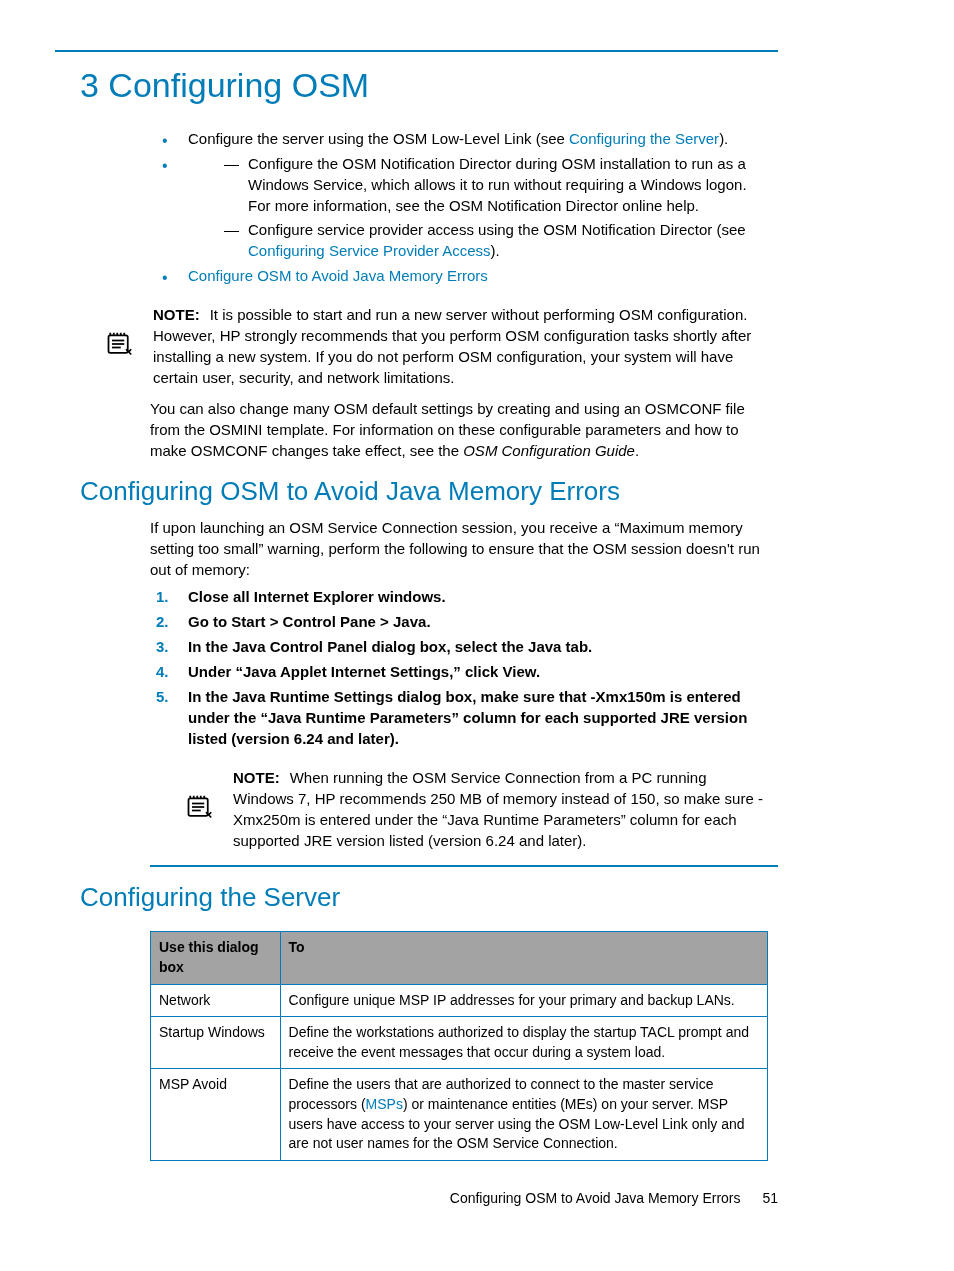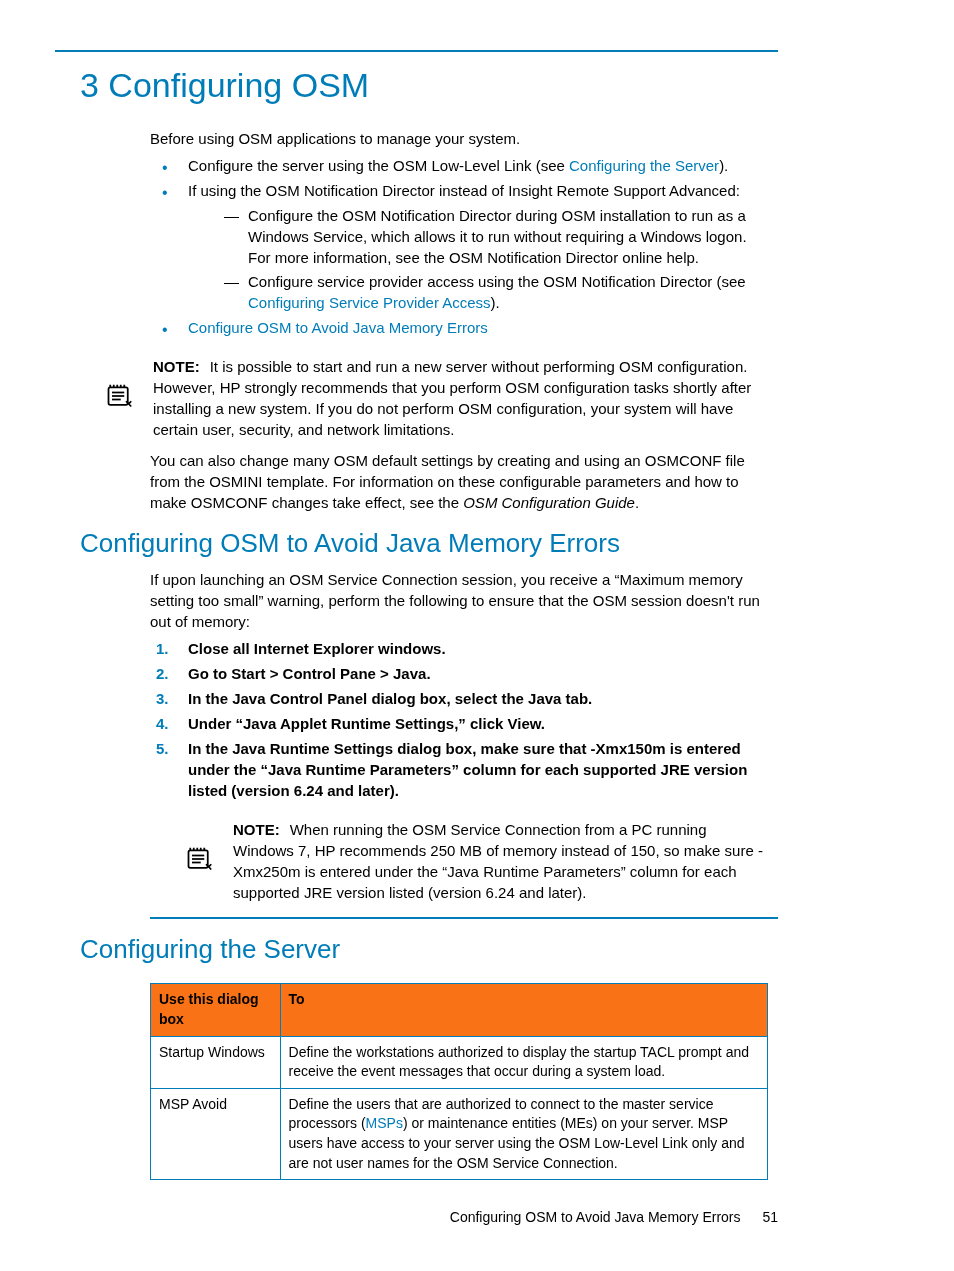--- a/index.html
+++ b/index.html
@@ -122,45 +122,43 @@
     font-size: 14px;
   }
   table.config th, table.config td {
     border: 1px solid #007db8;
     padding: 6px 8px;
     text-align: left;
     vertical-align: top;
   }
   table.config th {
     font-weight: bold;
-    background: #f97316;
+    background: #a3a3a3;
   }
   .footer {
     margin-top: 28px;
     text-align: right;
     font-size: 14px;
     padding-right: 0;
   }
   .footer .pnum { margin-left: 18px; }
 </style>
 </head>
 <body>
 
 <div class="page">
   <div class="top-rule"></div>
   <h1 class="chapter">3 Configuring OSM</h1>
 
   <div class="body-block">
-    <p>Before using OSM applications to manage your system.</p>
     <ul class="bullets">
       <li>
         <span>Configure the server using the OSM Low-Level Link (see </span><span class="link">Configuring the Server</span><span>).</span>
       </li>
       <li>
-        <span>If using the OSM Notification Director instead of Insight Remote Support Advanced:</span>
         <ul class="dash">
           <li>Configure the OSM Notification Director during OSM installation to run as a Windows Service, which allows it to run without requiring a Windows logon. For more information, see the OSM Notification Director online help.</li>
           <li>
             <span>Configure service provider access using the OSM Notification Director (see </span><span class="link">Configuring Service Provider Access</span><span>).</span>
           </li>
         </ul>
       </li>
       <li>
         <span class="link">Configure OSM to Avoid Java Memory Errors</span>
       </li>
@@ -189,21 +187,21 @@
     </p>
   </div>
 
   <h2 class="section">Configuring OSM to Avoid Java Memory Errors</h2>
   <div class="body-block">
     <p>If upon launching an OSM Service Connection session, you receive a “Maximum memory setting too small” warning, perform the following to ensure that the OSM session doesn't run out of memory:</p>
     <ol class="steps">
       <li>Close all Internet Explorer windows.</li>
       <li>Go to Start &gt; Control Pane &gt; Java.</li>
       <li>In the Java Control Panel dialog box, select the Java tab.</li>
-      <li>Under “Java Applet Runtime Settings,” click View.</li>
+      <li>Under “Java Applet Internet Settings,” click View.</li>
       <li>In the Java Runtime Settings dialog box, make sure that -Xmx150m is entered under the “Java Runtime Parameters” column for each supported JRE version listed (version 6.24 and later).</li>
     </ol>
   </div>
 
   <div class="note-row" style="margin-left:80px;">
     <div class="note-icon">
       <svg viewBox="0 0 32 32">
           <rect x="4" y="6" width="22" height="20" rx="2"></rect>
           <path d="M6 3 L6 6 M10 3 L10 6 M14 3 L14 6 M18 3 L18 6 M22 3 L22 6"></path>
           <path d="M24 22 L30 28 M30 22 L27 25"></path>
@@ -221,20 +219,24 @@
 
   <h2 class="section">Configuring the Server</h2>
   <div class="body-block">
     <table class="config">
       <tbody>
           <tr>
         <th style="width:21%;">Use this dialog box</th>
         <th>To</th>
       </tr>
       <tr>
+        <td>Network</td>
+        <td>Configure unique MSP IP addresses for your primary and backup LANs.</td>
+      </tr>
+      <tr>
         <td>Startup Windows</td>
         <td>Define the workstations authorized to display the startup TACL prompt and receive the event messages that occur during a system load.</td>
       </tr>
       <tr>
         <td>MSP Avoid</td>
         <td>
           <span>Define the users that are authorized to connect to the master service processors (</span><span class="link">MSPs</span><span>) or maintenance entities (MEs) on your server. MSP users have access to your server using the OSM Low-Level Link only and are not user names for the OSM Service Connection.</span>
         </td>
       </tr>
     </tbody>

